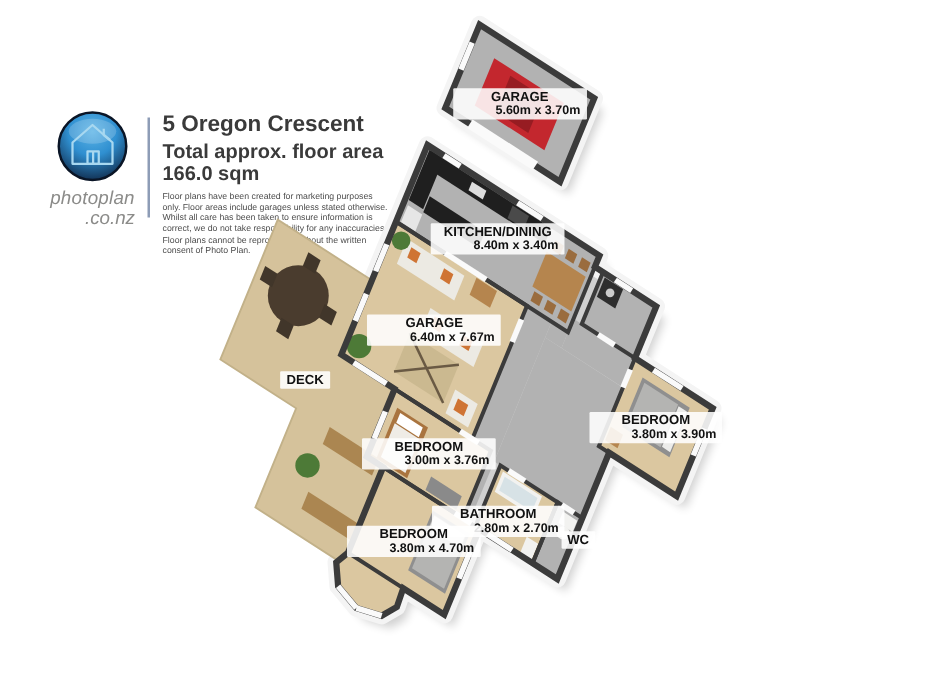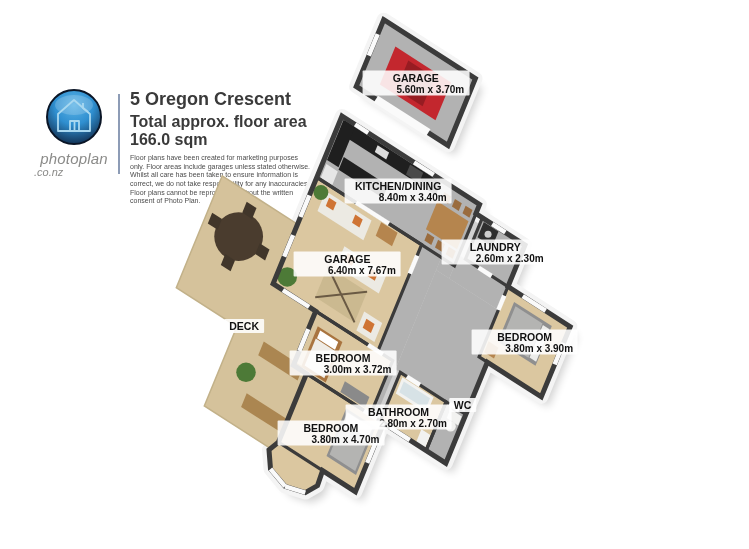--- a/index.html
+++ b/index.html
@@ -5,21 +5,21 @@
   html,body{margin:0;padding:0;}
   body{
     width:749px;height:549px;position:relative;overflow:hidden;
     background:#ffffff;
     font-family:"Liberation Sans", sans-serif;
   }
   
   .brand{position:absolute;left:34px;top:88px;width:80px;font-style:italic;}
   .brand-icon{display:block;margin:0 auto;}
   .brand-word{margin-top:4px;text-align:center;color:#8b8b89;font-size:15px;letter-spacing:.2px;}
-  .brand-domain{text-align:left;color:#8b8b89;font-size:11px;padding-right:6px;margin-top:-1px;}
+  .brand-domain{text-align:right;color:#8b8b89;font-size:15px;padding-right:6px;margin-top:-1px;}
   .divider{position:absolute;left:118px;top:94px;width:2px;height:80px;background:#8d9cb6;}
   .head{position:absolute;left:130px;top:90px;width:190px;}
   .title{font-size:18px;font-weight:600;color:#3a3a3a;line-height:1.1;}
   .subtitle{font-size:16px;font-weight:bold;color:#3a3a3a;margin-top:3px;}
   .disclaimer{font-size:7px;line-height:8.7px;color:#4c4c4c;margin-top:5px;width:182px;}
   
   #plan{position:absolute;left:0;top:0;}
   #labels{position:absolute;left:0;top:0;width:749px;height:549px;pointer-events:none;}
   .rlabel{
     position:absolute;transform:translate(-50%,-50%);
@@ -198,39 +198,35 @@
       <div class="rdims">5.60m x 3.70m</div>
     </div>
     <div class="rlabel" style="left: 398.199px; top: 190.89px;">
       <div class="rname">KITCHEN/DINING</div>
       <div class="rdims">8.40m x 3.40m</div>
     </div>
     <div class="rlabel" style="left: 347.363px; top: 264.234px;">
       <div class="rname">GARAGE</div>
       <div class="rdims">6.40m x 7.67m</div>
     </div>
-    <div class="rlabel" style="left: 495.212px; top: 252.115px;">
-      <div class="rname">LAUNDRY</div>
-      <div class="rdims">2.60m x 2.30m</div>
-    </div>
     <div class="rlabel" style="left: 524.657px; top: 341.727px;">
       <div class="rname">BEDROOM</div>
       <div class="rdims">3.80m x 3.90m</div>
     </div>
     <div class="rlabel" style="left: 343.053px; top: 362.928px;">
       <div class="rname">BEDROOM</div>
-      <div class="rdims">3.00m x 3.72m</div>
-    </div>
-    <div class="rlabel" style="left: 462.51px; top: 405px;">
+      <div class="rdims">3.00m x 3.76m</div>
+    </div>
+    <div class="rlabel" style="left: 462.51px; top: 432px;">
       <div class="rname">WC</div>
     </div>
     <div class="rlabel" style="left: 398.55px; top: 416.846px;">
       <div class="rname">BATHROOM</div>
       <div class="rdims">2.80m x 2.70m</div>
     </div>
     <div class="rlabel" style="left: 330.963px; top: 432.68px;">
       <div class="rname">BEDROOM</div>
       <div class="rdims">3.80m x 4.70m</div>
     </div>
-    <div class="rlabel" style="left: 244.11px; top: 303.882px; margin-top: 22px;">
+    <div class="rlabel" style="left: 244.11px; top: 303.882px;">
       <div class="rname">DECK</div>
     </div>
   </div>
 
 </body></html>

